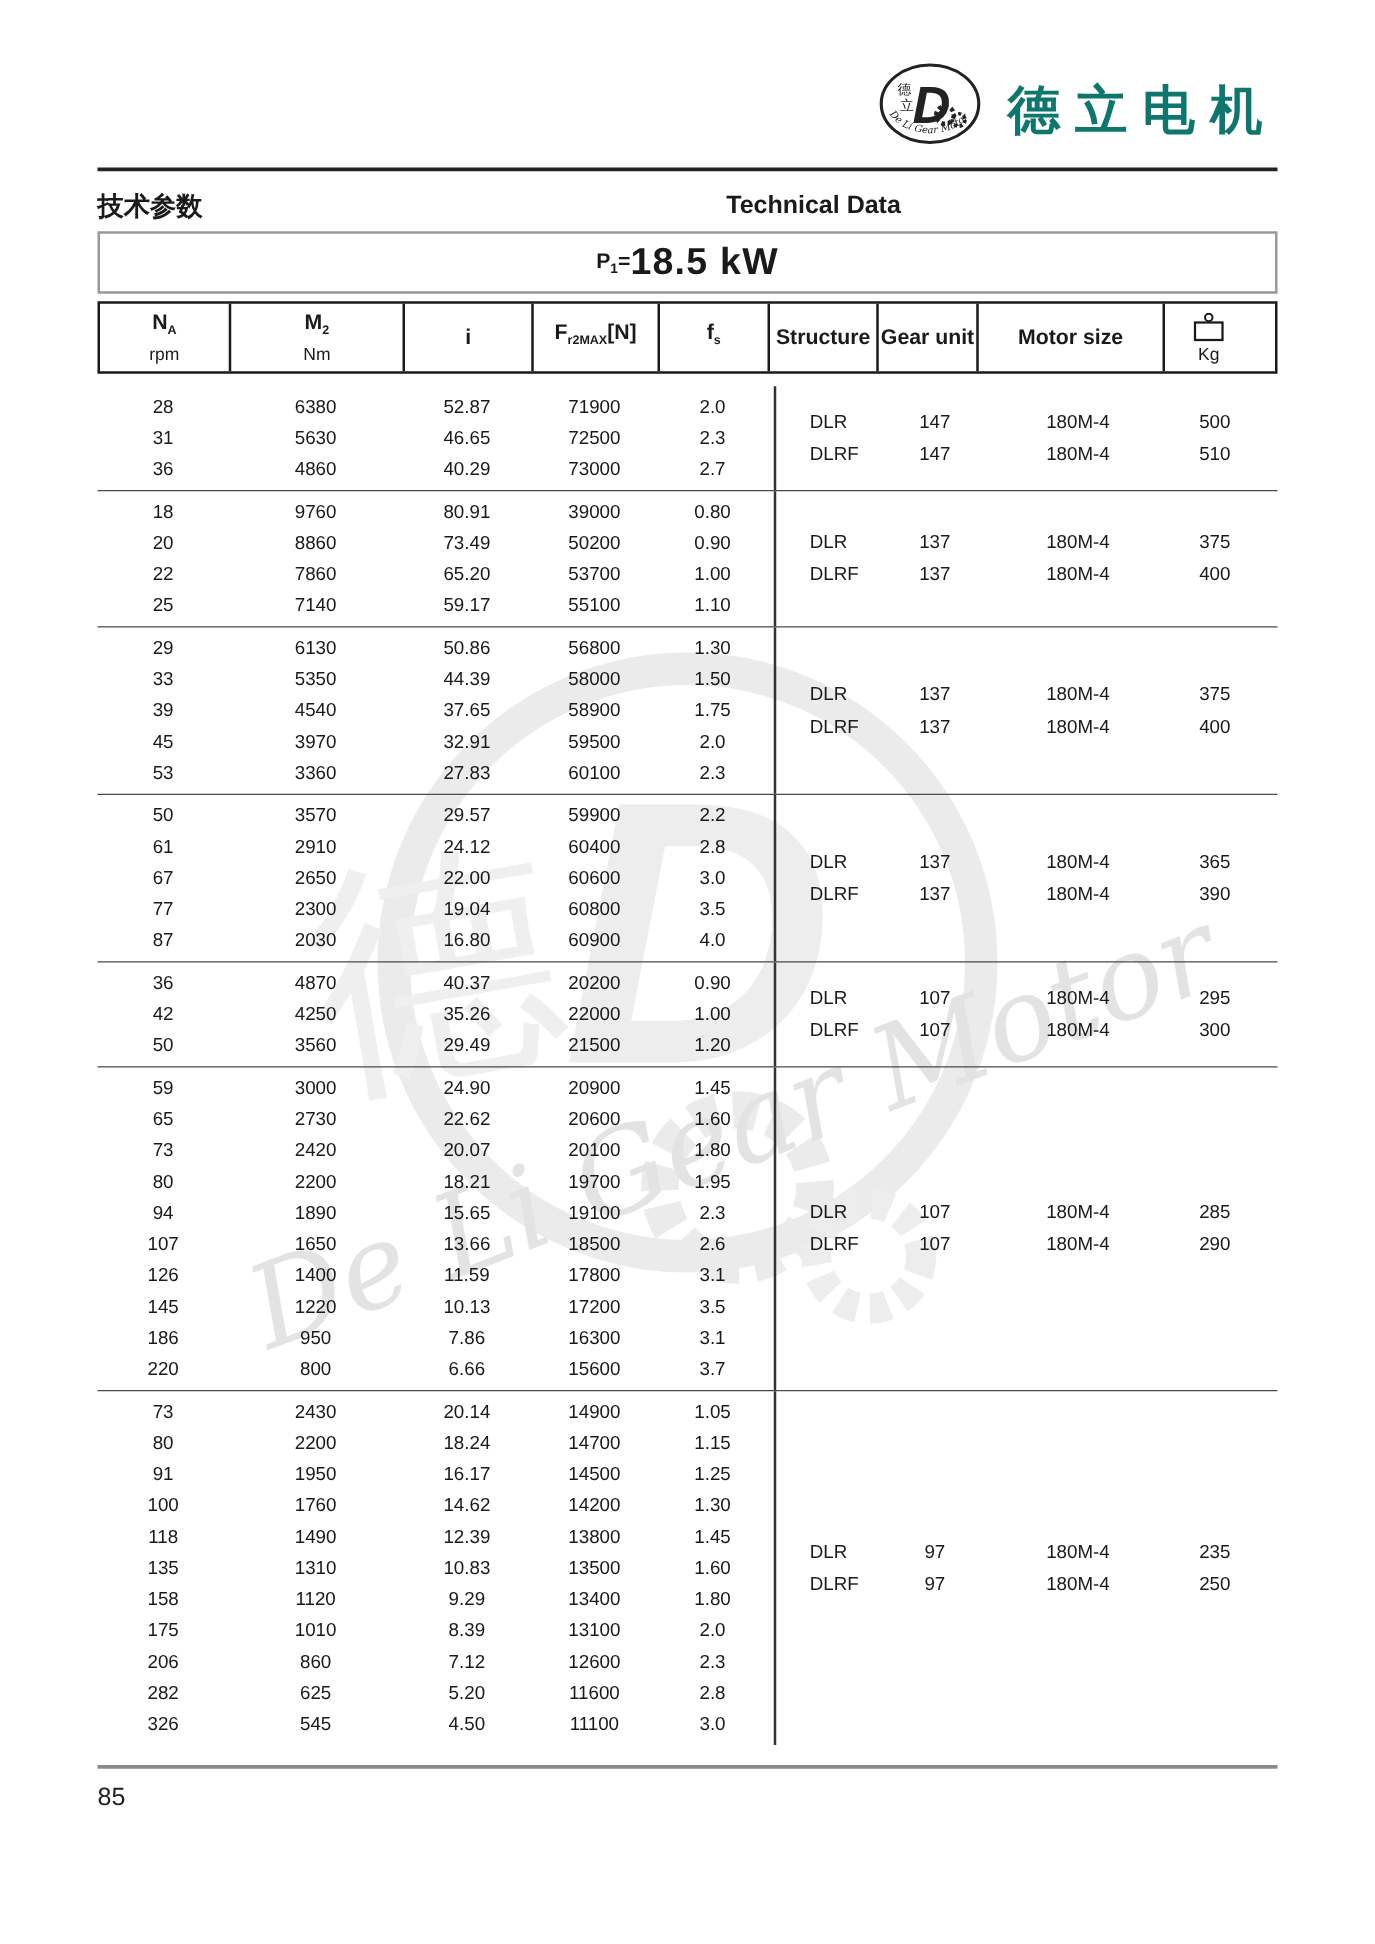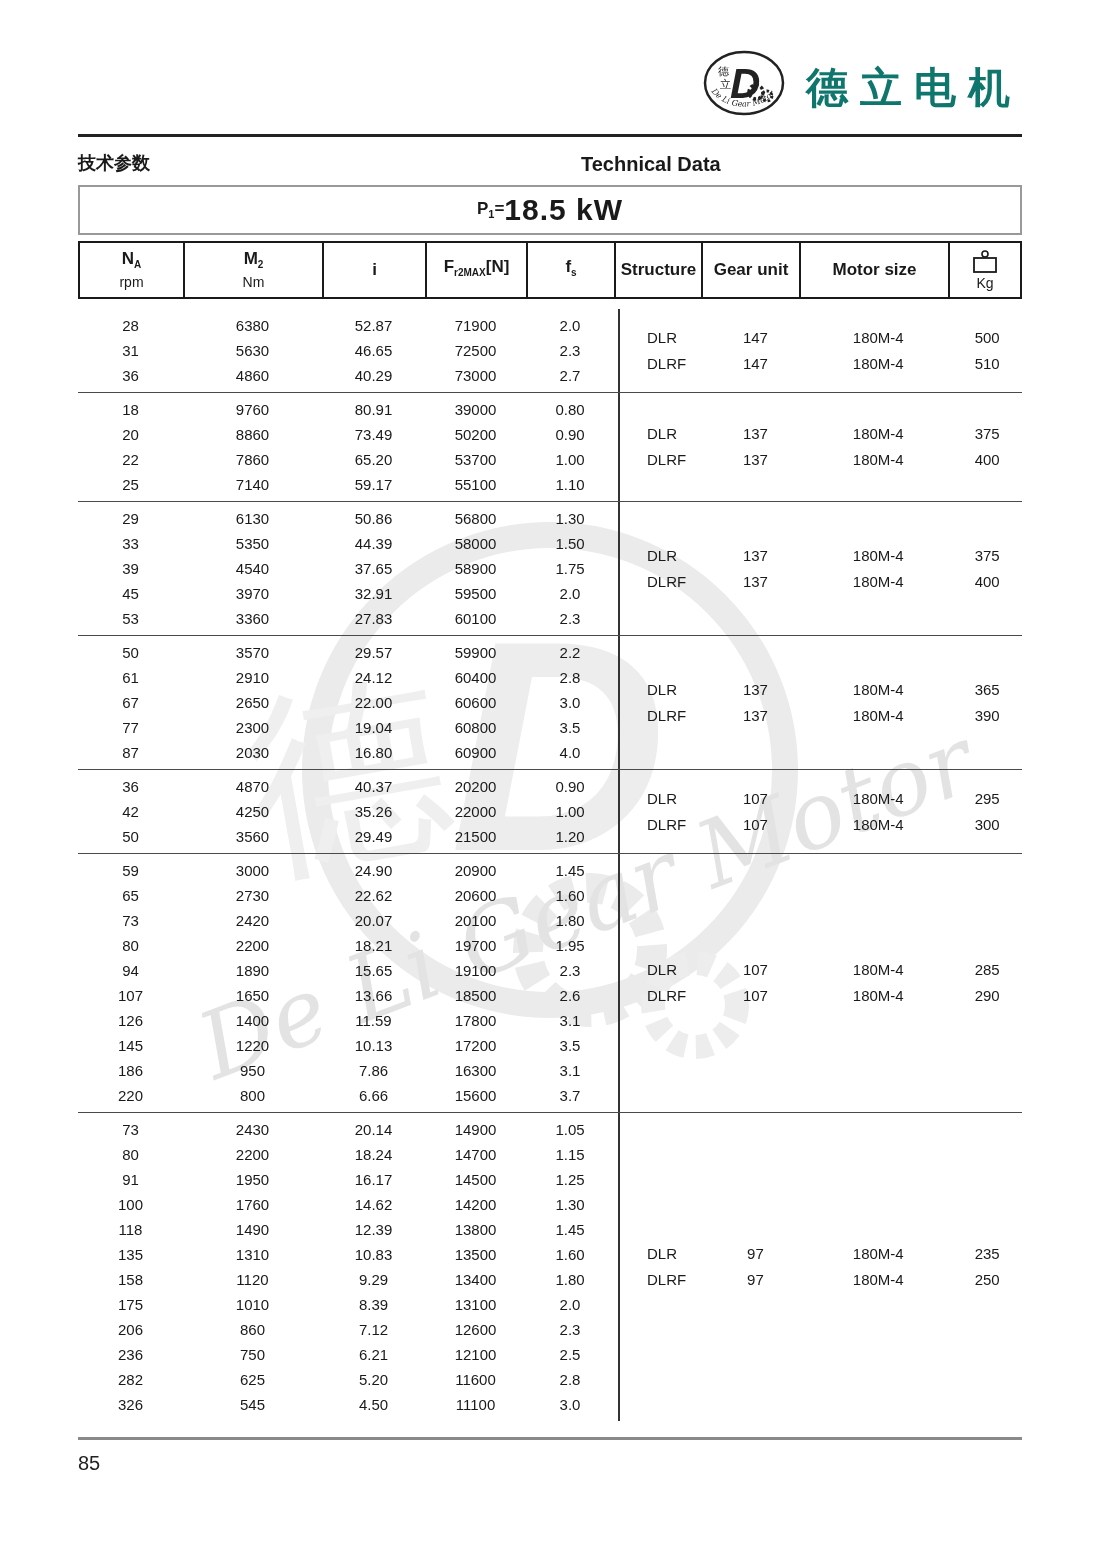--- a/index.html
+++ b/index.html
@@ -11,41 +11,41 @@
   .content{position:relative;z-index:1;margin:0 78px;width:944px;}
 
   
   .brand-row{padding-top:46px;display:flex;justify-content:flex-end;align-items:center;gap:20px;height:84px;}
   .brand-name{font-size:42px;font-weight:bold;letter-spacing:12px;color:#0f766e;font-family:"DejaVu Serif",serif;}
   .rule-dark{height:3px;background:#222;margin-top:4px;}
   .rule-gray{height:3px;background:#8a8a8a;}
 
   
   .titles{position:relative;height:38px;margin-top:10px;}
-  .title-cn{position:absolute;left:0;top:4px;font-size:18px;font-weight:bold;}
+  .title-cn{position:absolute;left:0;top:4px;font-size:21px;font-weight:bold;}
   .title-en{position:absolute;left:503px;top:6px;font-size:20px;font-weight:bold;}
 
   
   .power-box{border:2px solid #999;height:46px;display:flex;align-items:center;justify-content:center;}
   .p-small{font-size:17px;font-weight:bold;}
   .p-small sub{font-size:11px;}
   .p-big{font-size:30px;font-weight:bold;letter-spacing:1px;}
 
   
   .thead{margin-top:6px;border:2px solid #1a1a1a;display:flex;height:58px;box-sizing:border-box;}
   .th{border-right:2px solid #1a1a1a;box-sizing:border-box;display:flex;flex-direction:column;align-items:center;justify-content:center;gap:1px;}
   .th:last-child{border-right:none;}
   .th-main{font-size:17px;font-weight:bold;line-height:18px;}
   .th-main sub{font-size:10px;font-weight:bold;}
   .th-unit{font-size:14px;line-height:15px;}
   .th-kg-label{font-size:14px;line-height:15px;margin-top:1px;}
 
   
   .c-na{width:105px;} .c-m2{width:139px;} .c-i{width:103px;} .c-fr{width:101px;} .c-fs{width:88px;}
-  .c-st{width:87px;} .c-gu{width:98px;} .c-ms{width:149px;} .c-kg{width:70px;}
+  .c-st{width:87px;} .c-gu{width:80px;} .c-ms{width:149px;} .c-kg{width:70px;}
 
   
   .tbody{padding-top:10px;font-size:15px;}
   .group{display:flex;align-items:stretch;}
   .rows{width:542px;padding:4px 0;}
   .row{display:flex;height:25px;line-height:25px;}
   .cell{display:inline-block;text-align:center;}
   .info{width:402px;border-left:2px solid #333;display:flex;align-items:center;}
   .info-inner{width:100%;}
   .info-row{display:flex;height:26px;line-height:26px;}
@@ -530,27 +530,20 @@
             <span class="cell c-fs">2.0</span>
           </div>
           <div class="row">
             <span class="cell c-na">206</span>
             <span class="cell c-m2">860</span>
             <span class="cell c-i">7.12</span>
             <span class="cell c-fr">12600</span>
             <span class="cell c-fs">2.3</span>
           </div>
           <div class="row">
-            <span class="cell c-na">236</span>
-            <span class="cell c-m2">750</span>
-            <span class="cell c-i">6.21</span>
-            <span class="cell c-fr">12100</span>
-            <span class="cell c-fs">2.5</span>
-          </div>
-          <div class="row">
             <span class="cell c-na">282</span>
             <span class="cell c-m2">625</span>
             <span class="cell c-i">5.20</span>
             <span class="cell c-fr">11600</span>
             <span class="cell c-fs">2.8</span>
           </div>
           <div class="row">
             <span class="cell c-na">326</span>
             <span class="cell c-m2">545</span>
             <span class="cell c-i">4.50</span>

